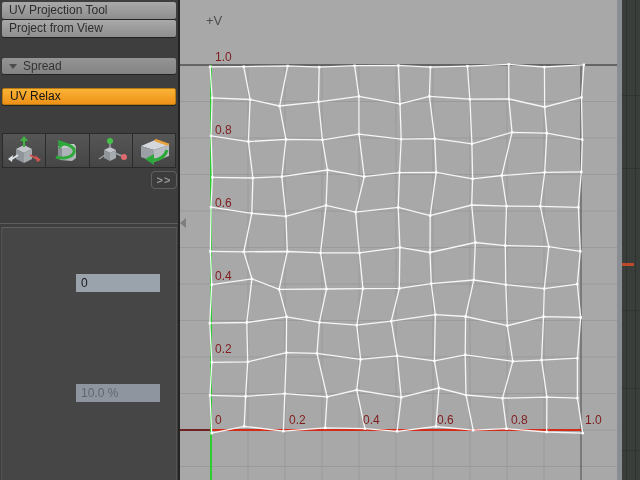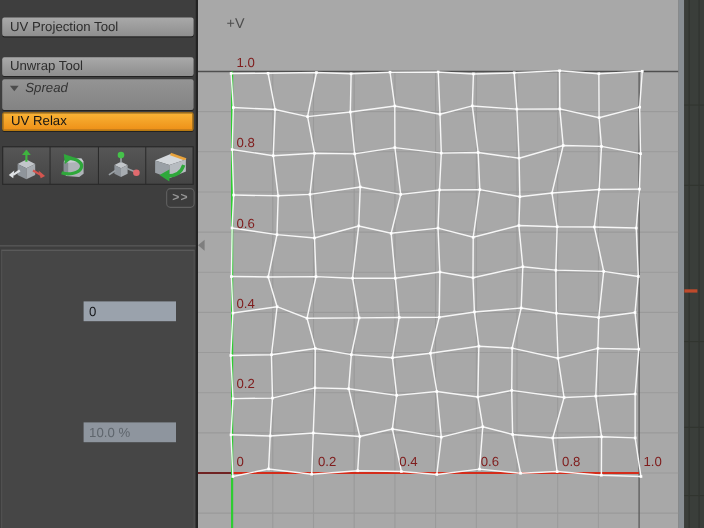--- a/index.html
+++ b/index.html
@@ -10,25 +10,25 @@
     -webkit-font-smoothing:antialiased;
   }
   
   .left-panel{position:absolute;left:0;top:0;width:178px;height:480px;background:#3e3e3e;}
   .tool-btn{
     position:absolute;left:2px;width:174px;height:17px;
     background:linear-gradient(#a9a9a9,#8e8e8e);
     border-radius:2px;box-sizing:border-box;
     color:#2d2d2d;font-size:12px;line-height:17px;padding-left:7px;
     box-shadow:0 1px 0 rgba(0,0,0,.45);
-    white-space:nowrap;overflow:hidden;margin-top:14px;
+    white-space:nowrap;overflow:hidden;
   }
   .tool-btn.header{
     background:linear-gradient(#949494,#838383);
-    color:#333;height:28px;line-height:16px;font-style:italic;
+    color:#333;height:16px;line-height:16px;
   }
   .tool-btn.active{
     background:linear-gradient(#f9b336,#ee9118);
     border:1px solid #b97a10;color:#151515;line-height:15px;
   }
   .tri-down{
     display:inline-block;width:0;height:0;margin:0 6px 1px 0;
     border-left:4px solid transparent;border-right:4px solid transparent;
     border-top:5px solid #4c4c4c;vertical-align:middle;
   }
@@ -77,21 +77,21 @@
   .strip-line-v{position:absolute;top:0;width:1px;height:480px;background:#2f332e;}
   .strip-line-h{position:absolute;left:0;width:18px;height:1px;background:#31352f;}
   .strip-red{position:absolute;left:0;top:263px;width:12px;height:3px;background:#bf4a2b;}
 </style>
 </head>
 <body>
 
 <div class="left-panel">
 
   <div class="tool-btn" style="top:2px">UV Projection Tool</div>
-  <div class="tool-btn" style="top:38px">Unwrap Tool</div>
+  <div class="tool-btn" style="top:20px">Project from View</div>
 
   <div class="tool-btn header" style="top:58px">
     <span class="tri-down"></span><span>Spread</span>
   </div>
 
   <div class="tool-btn active" style="top:88px">UV Relax</div>
 
   <div class="icon-row">
     <div class="icon-btn">
       <svg width="40" height="30" viewBox="0 0 40 30">

